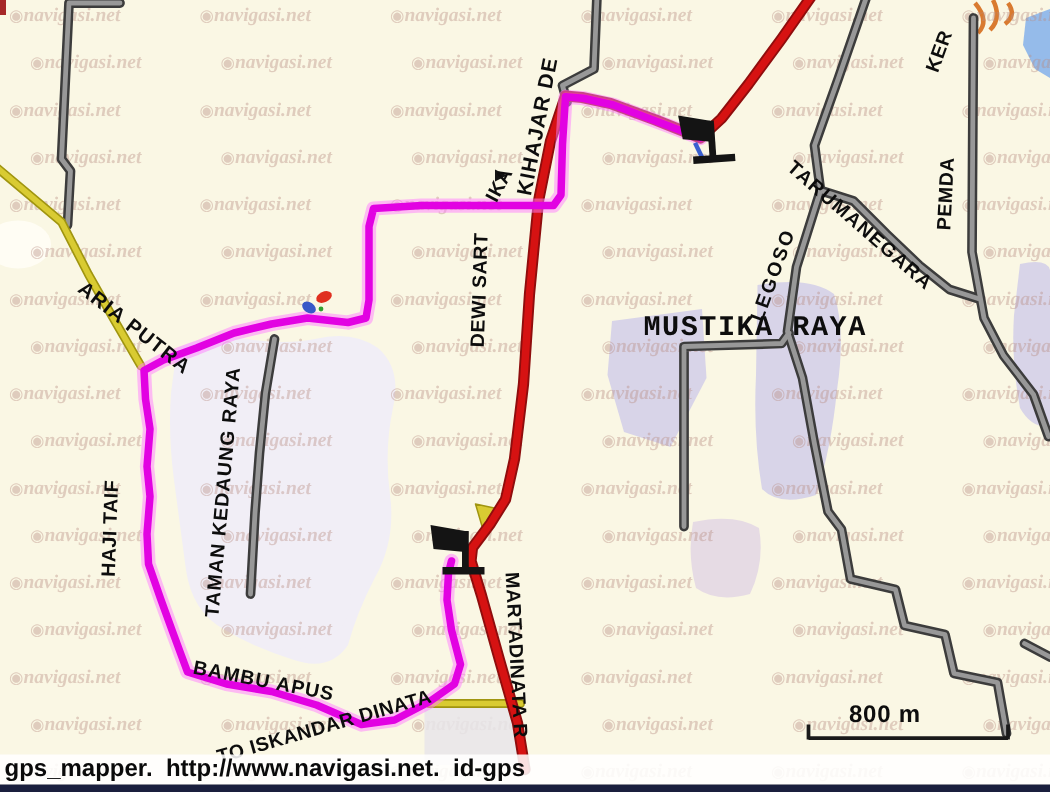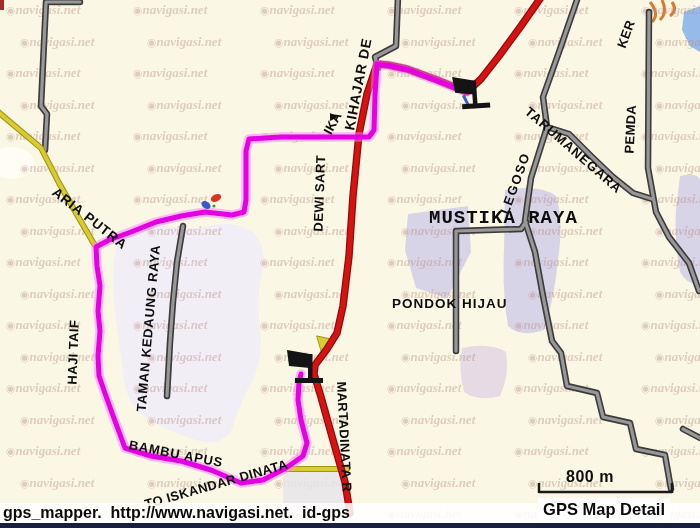--- a/index.html
+++ b/index.html
@@ -239,20 +239,18 @@
   <span class="lbl" id="lbl-haji">HAJI TAIF</span>
   <span class="lbl" id="lbl-taman">TAMAN KEDAUNG RAYA</span>
   <span class="lbl" id="lbl-bambu">BAMBU APUS</span>
   <span class="lbl" id="lbl-oto">TO ISKANDAR DINATA</span>
   <span class="lbl" id="lbl-marta">MARTADINATA R</span>
   <span class="lbl" id="lbl-legoso">LEGOSO</span>
   <span class="lbl" id="lbl-taruma">TARUMANEGARA</span>
   <span class="lbl" id="lbl-pemda">PEMDA</span>
   <span class="lbl" id="lbl-ker">KER</span>
   <span class="lbl" id="lbl-mustika">MUSTIKA RAYA</span>
-  <span class="lbl" id="lbl-pondok">PONDOK HIJAU</span>
   <span class="lbl" id="lbl-scale">800 m</span>
 
   <div id="status-bar"></div>
   <span id="status-left">gps_mapper.  http://www.navigasi.net.  id-gps</span>
-  <span id="status-right">GPS Map Detail</span>
   <div id="bottom-strip"></div>
 </div>
 
 </body></html>

